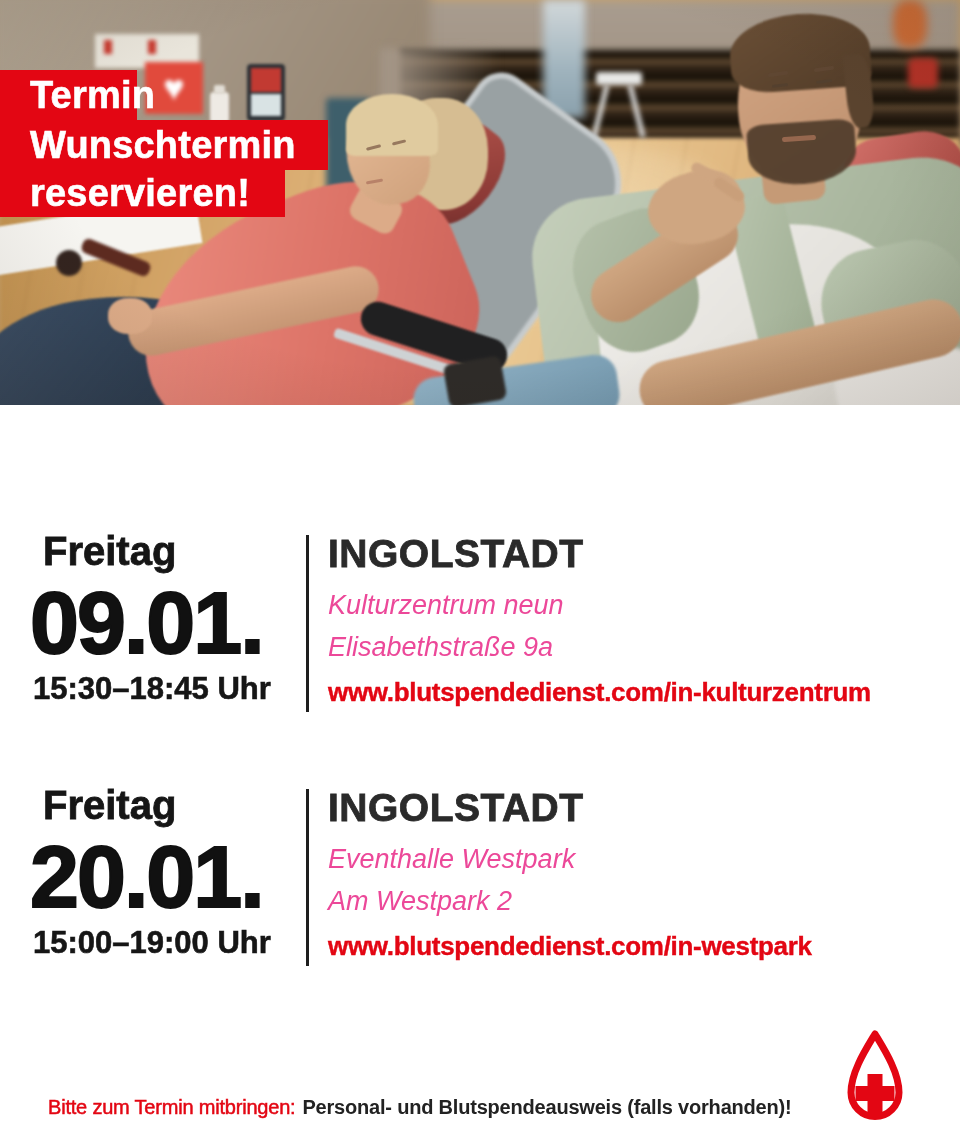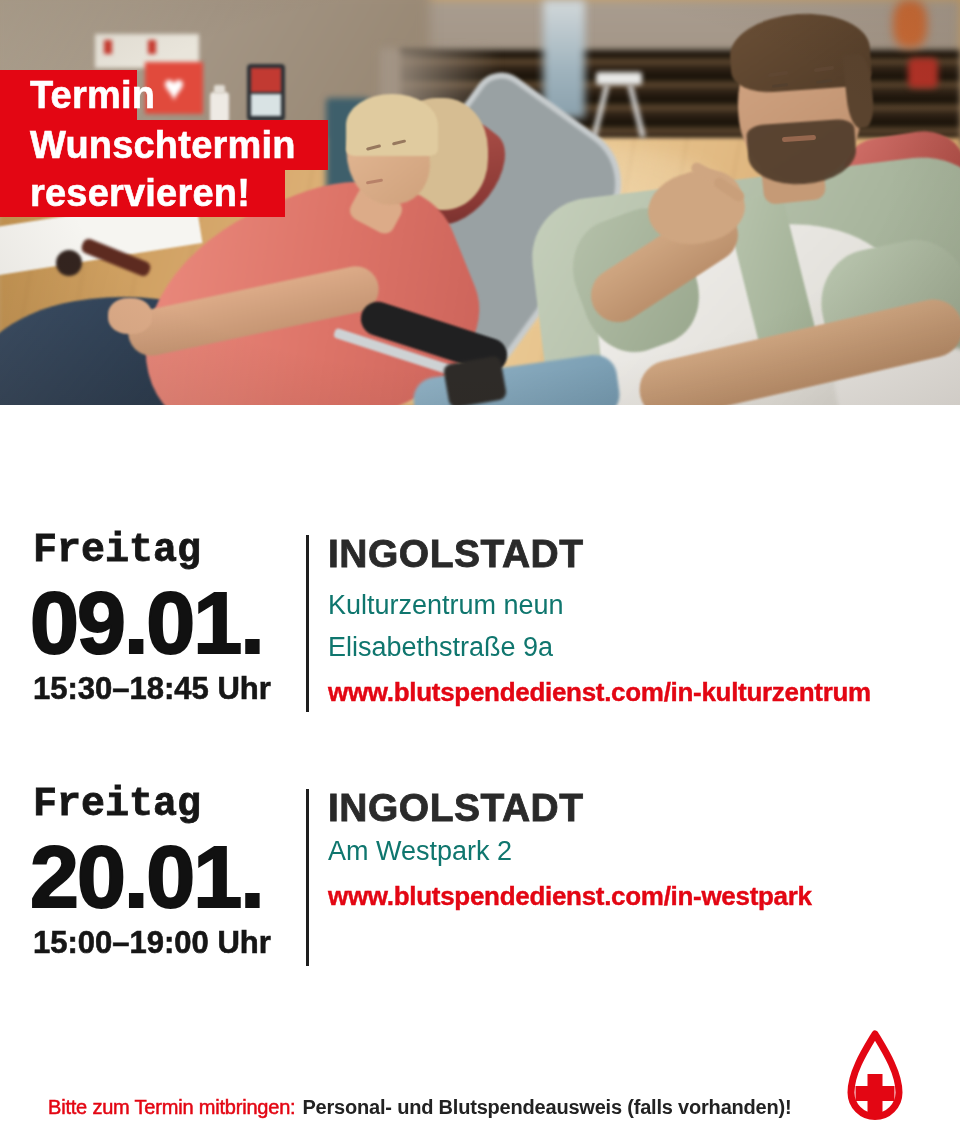--- a/index.html
+++ b/index.html
@@ -124,31 +124,31 @@
   .banner-row { position:absolute; left:0; background:#e30613; color:#ffffff;
     font-weight:700; font-size:38px; padding-left:30px; display:flex; align-items:center;
     letter-spacing:0.2px; -webkit-text-stroke:0.6px #ffffff; z-index:10; }
   .banner-row1 { top:70px;  height:50px; width:137px; }
   .banner-row2 { top:120px; height:50px; width:328px; }
   .banner-row3 { top:170px; height:47px; width:285px; }
   
   .event { position:absolute; left:0; width:960px; height:200px; color:#111; }
   .event-1 { top:528px; }
   .event-2 { top:782px; }
-  .ev-day  { position:absolute; left:33px; top:0; font-size:40px; font-weight:700; color:#161616;
-    -webkit-text-stroke:0.8px #161616; line-height:46px;font-family:Liberation Mono, monospace; }
+  .ev-day  { position:absolute; left:43px; top:0; font-size:40px; font-weight:700; color:#161616;
+    -webkit-text-stroke:0.8px #161616; line-height:46px; }
   .ev-date { position:absolute; left:30px; top:50px; font-size:88px; font-weight:700; color:#111;
     -webkit-text-stroke:2px #111; letter-spacing:-2px; line-height:90px; }
   .ev-time { position:absolute; left:33px; top:142px; font-size:31px; font-weight:700; color:#161616;
     -webkit-text-stroke:0.6px #161616; line-height:38px; }
   .ev-divider { position:absolute; left:306px; top:7px; width:3px; height:177px; background:#1e1e1e; }
   .ev-right { position:absolute; left:328px; top:4px; }
   .ev-city { font-size:39px; font-weight:700; color:#2a2a2a; -webkit-text-stroke:0.8px #2a2a2a;
     line-height:44px; letter-spacing:0.5px; }
-  .ev-venue, .ev-address { font-size:27px; font-weight:400; color:#0f766e; line-height:42px; }
+  .ev-venue, .ev-address { font-size:27px; font-weight:400; color:#ec4899; line-height:42px;font-style:italic; }
   .ev-venue { margin-top:8px; }
   .ev-url { font-size:26px; font-weight:700; color:#e30613; -webkit-text-stroke:0.4px #e30613;
     line-height:44px; margin-top:2px; letter-spacing:-0.3px; }
   
   .footer-note { position:absolute; left:48px; top:1092px; font-size:20px; line-height:30px;
     letter-spacing:-0.2px; color:#222; white-space:nowrap; }
   .footer-label { color:#e30613; font-weight:400; -webkit-text-stroke:0.5px #e30613; }
   .footer-text { color:#222; font-weight:700; margin-left:7px; }
   .logo { position:absolute; left:843px; top:1028px; width:64px; height:94px; }
 </style>
@@ -251,20 +251,21 @@
     </div>
   </div>
 
   <div class="event event-2">
     <div class="ev-day">Freitag</div>
     <div class="ev-date">20.01.</div>
     <div class="ev-time">15:00–19:00 Uhr</div>
     <div class="ev-divider"></div>
     <div class="ev-right">
       <div class="ev-city">INGOLSTADT</div>
+      <div class="ev-venue">Eventhalle Westpark</div>
       <div class="ev-address">Am Westpark 2</div>
       <div class="ev-url">www.blutspendedienst.com/in-westpark</div>
     </div>
   </div>
 
   <div class="footer-note">
     <span class="footer-label">Bitte zum Termin mitbringen:</span><span class="footer-text">Personal- und Blutspendeausweis (falls vorhanden)!</span>
   </div>
 
   <svg class="logo" viewBox="0 0 64 94" xmlns="http://www.w3.org/2000/svg">

